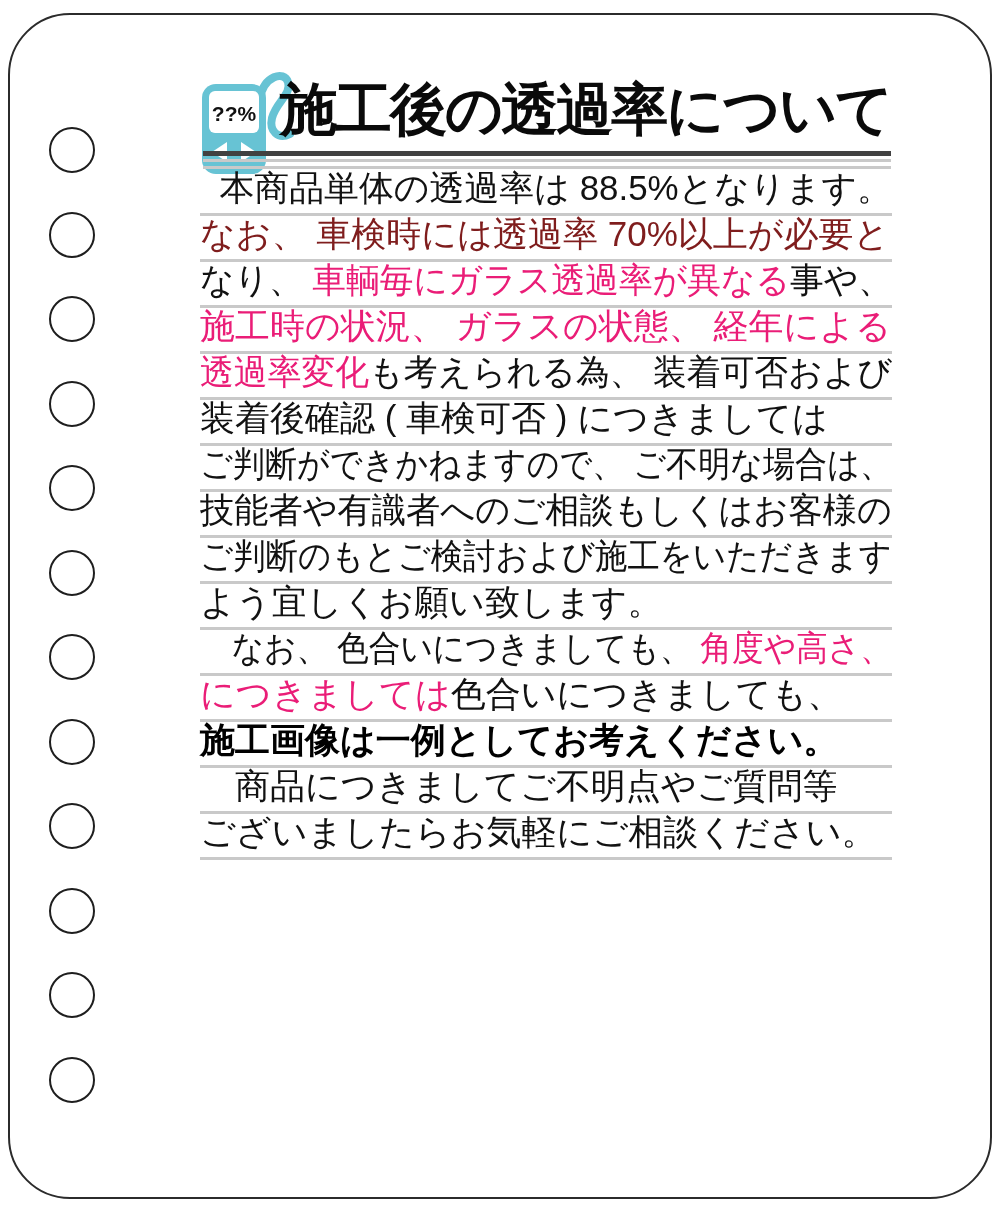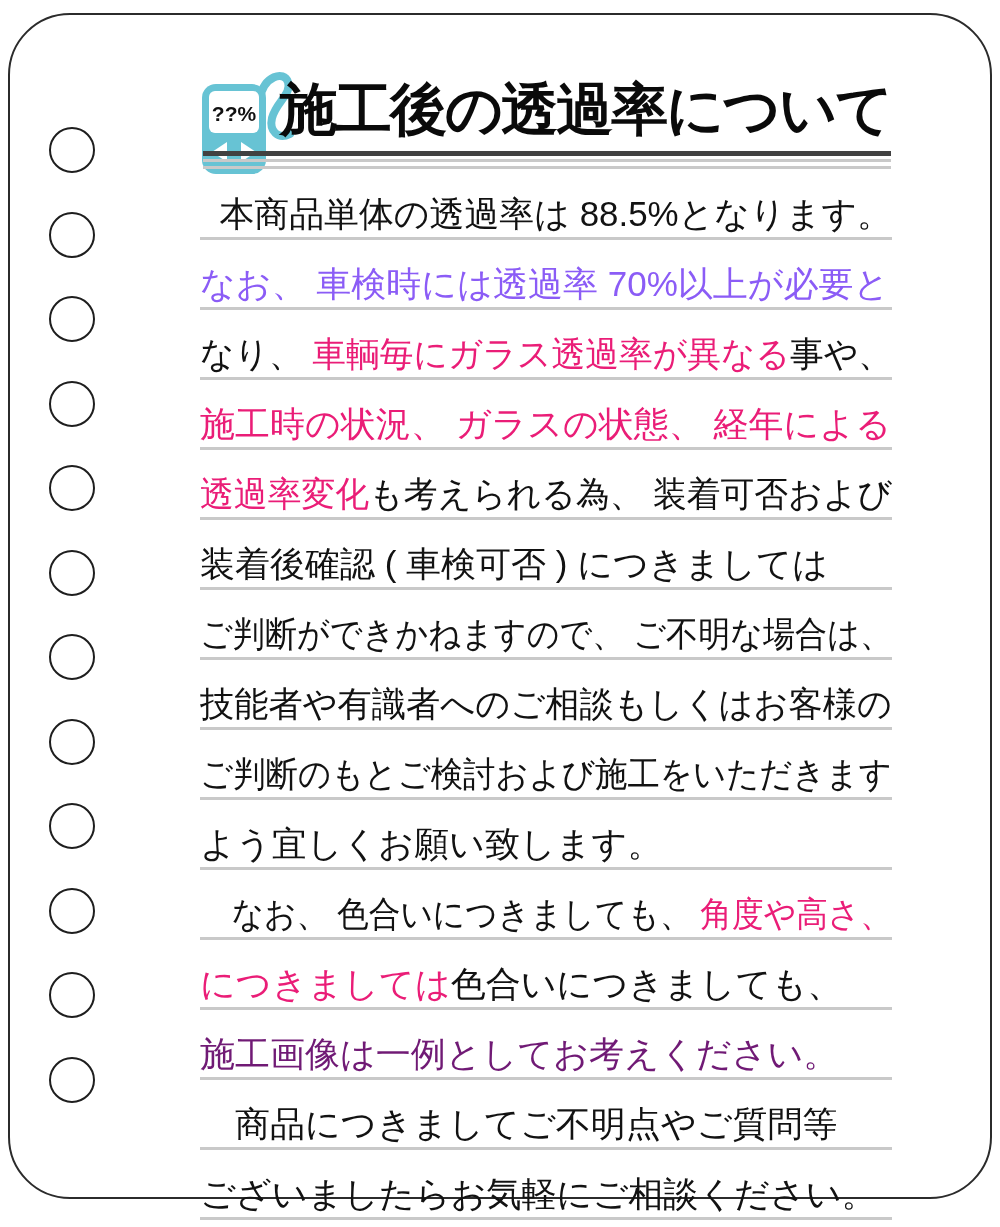--- a/index.html
+++ b/index.html
@@ -11,22 +11,22 @@
   .hole{position:absolute;left:49px;width:46px;height:46px;border:2px solid #1e1e1e;
         border-radius:50%;background:#fff;box-sizing:border-box;}
   .header-icon{position:absolute;left:200px;top:68px;width:104px;height:108px;}
   .page-title{position:absolute;left:280px;top:80px;margin:0;font-size:57px;line-height:1.05;
               font-weight:900;letter-spacing:-2px;color:#0a0a0a;white-space:nowrap;}
   .title-rules{position:absolute;left:203px;top:151px;width:688px;}
   .title-rules .r1{height:5px;background:#414141;margin-bottom:3px;}
   .title-rules .r2{height:3px;background:var(--rule-gray,#c5c5c5);margin-bottom:4px;}
   .title-rules .r3{height:3px;background:var(--rule-gray,#c5c5c5);}
   .body-lines{position:absolute;left:200px;top:170px;width:692px;}
-  .line-row{height:70px;border-bottom:3px solid var(--rule-gray,#c9c9c9);
-            display:flex;align-items:flex-end;box-sizing:border-box;padding-bottom:4px;overflow:visible;}
+  .line-row{height:46px;border-bottom:3px solid var(--rule-gray,#c9c9c9);
+            display:flex;box-sizing:border-box;padding-bottom:4px;overflow:visible;}
   .line-text{white-space:pre;font-size:35px;line-height:1.05;display:inline-block;
              transform-origin:left bottom;}
 </style>
 </head>
 <body>
 
 <div class="page">
 
   <div class="frame"></div>
 
@@ -62,21 +62,21 @@
     <div class="r1"></div>
     <div class="r2"></div>
     <div class="r3"></div>
   </div>
 
   <div class="body-lines">
       <div class="line-row">
         <span class="line-text" style="transform: scaleX(0.9969);"><span style="color: rgb(18, 18, 18);">  本商品単体の透過率は 88.5%となります。</span></span>
       </div>
       <div class="line-row">
-        <span class="line-text"><span style="color: #8b5cf6;">なお、 車検時には透過率 70%以上が必要と</span></span>
+        <span class="line-text"><span style="color: #7f1d1d;">なお、 車検時には透過率 70%以上が必要と</span></span>
       </div>
       <div class="line-row">
         <span class="line-text" style="transform: scaleX(0.9639);"><span style="color: rgb(18, 18, 18);">なり、 </span><span style="color: rgb(234, 29, 119);">車輌毎にガラス透過率が異なる</span><span style="color: rgb(18, 18, 18);">事や、</span></span>
       </div>
       <div class="line-row">
         <span class="line-text"><span style="color: rgb(234, 29, 119);">施工時の状況、 ガラスの状態、 経年による</span></span>
       </div>
       <div class="line-row">
         <span class="line-text" style="transform: scaleX(0.9661);"><span style="color: rgb(234, 29, 119);">透過率変化</span><span style="color: rgb(18, 18, 18);">も考えられる為、 装着可否および</span></span>
       </div>
@@ -95,21 +95,21 @@
       <div class="line-row">
         <span class="line-text"><span style="color: rgb(18, 18, 18);">よう宜しくお願い致します。</span></span>
       </div>
       <div class="line-row">
         <span class="line-text" style="transform: scaleX(0.9054);"><span style="color: rgb(18, 18, 18);">　なお、 色合いにつきましても、 </span><span style="color: rgb(234, 29, 119);">角度や高さ、</span></span>
       </div>
       <div class="line-row">
         <span class="line-text"><span style="color: rgb(234, 29, 119);">につきましては</span><span style="color: rgb(18, 18, 18);">色合いにつきましても、</span></span>
       </div>
       <div class="line-row">
-        <span class="line-text"><span style="color: #701a75;">施工画像は一例としてお考えください。</span></span>
+        <span class="line-text"><span style="color: #000000; font-weight: bold;">施工画像は一例としてお考えください。</span></span>
       </div>
       <div class="line-row">
         <span class="line-text"><span style="color: rgb(18, 18, 18);">　商品につきましてご不明点やご質問等</span></span>
       </div>
       <div class="line-row">
         <span class="line-text"><span style="color: rgb(18, 18, 18);">ございましたらお気軽にご相談ください。</span></span>
       </div>
     </div>
 
 </div>

